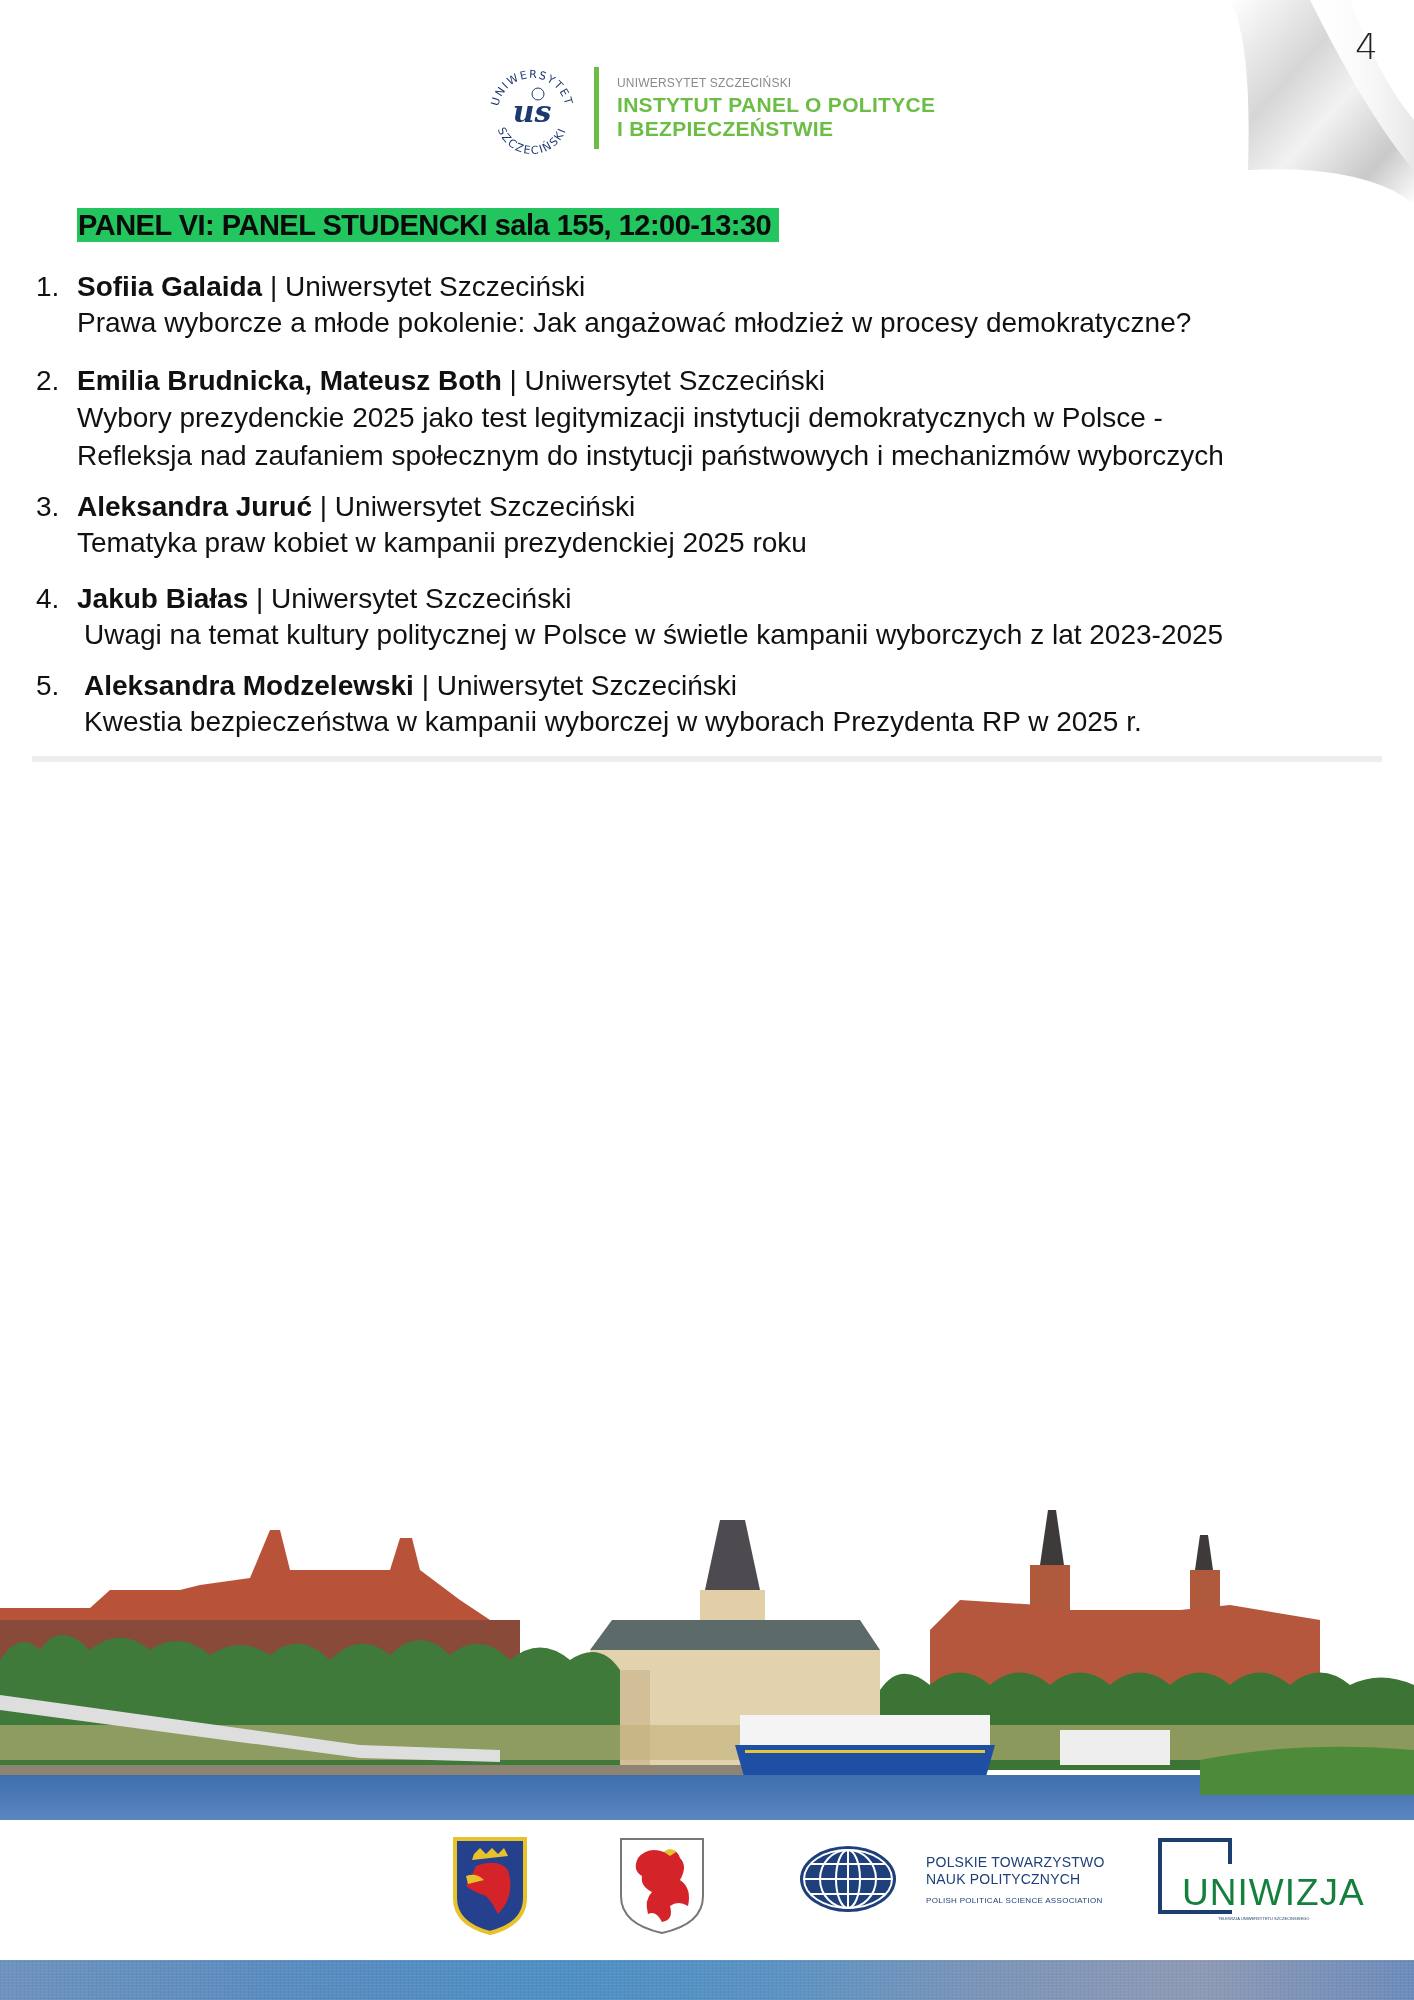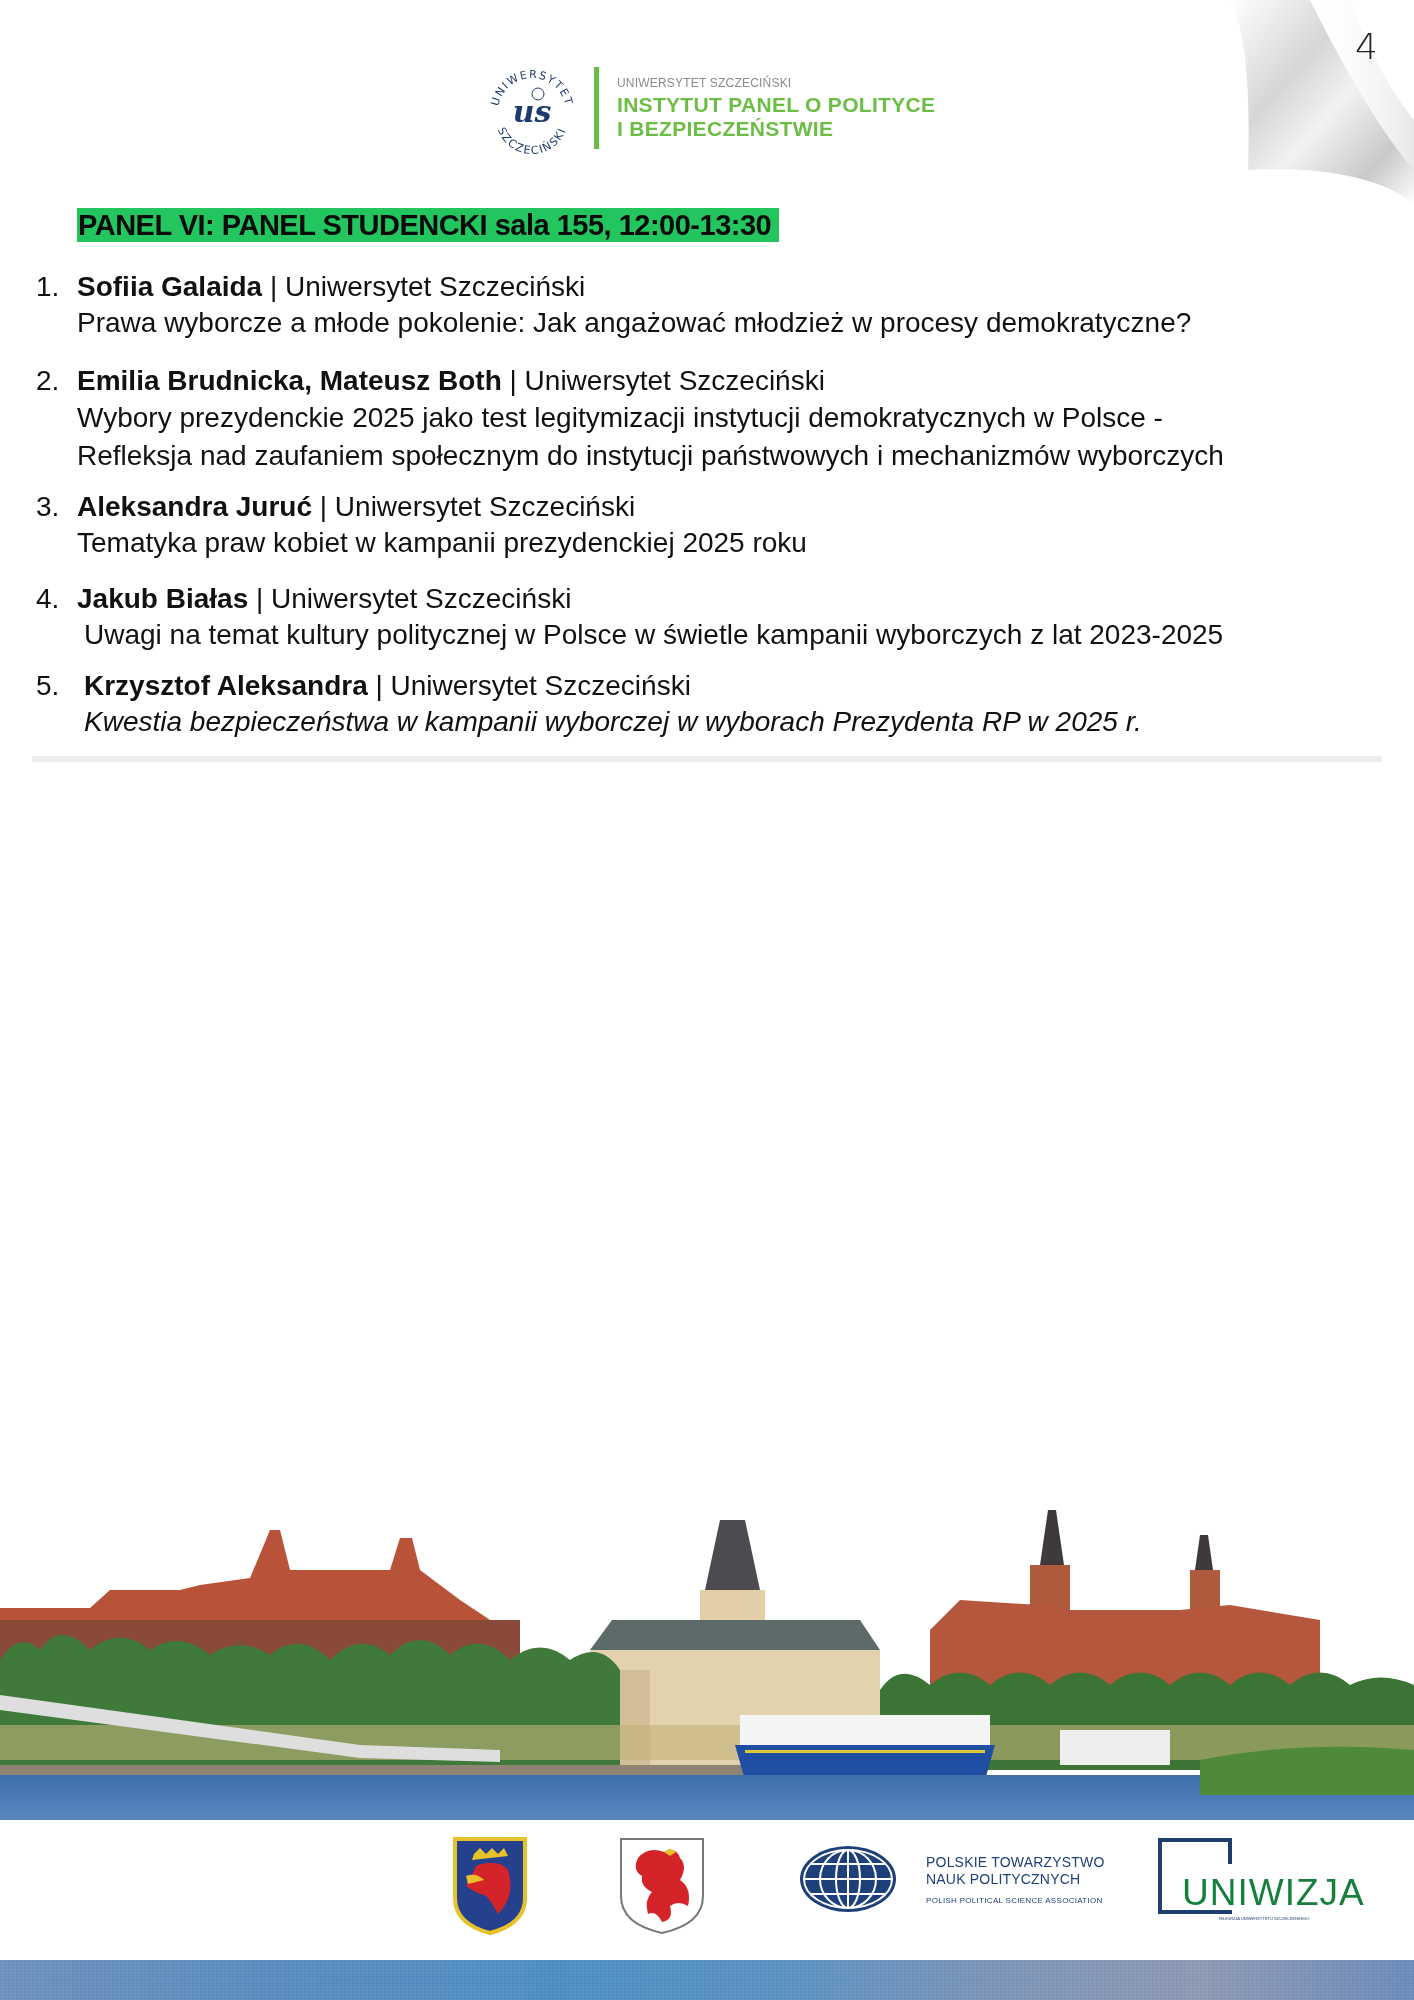--- a/index.html
+++ b/index.html
@@ -147,23 +147,23 @@
     <span class="num">4.</span>
     <div class="line" style="left:77px; top:0;">
       <span class="name">Jakub Białas</span><span class="sep"> | </span><span>Uniwersytet Szczeciński</span>
     </div>
     <div class="line" style="left:84px; top:36px;">Uwagi na temat kultury politycznej w Polsce w świetle kampanii wyborczych z lat 2023-2025</div>
   </div>
 
   <div class="item" style="top:667px;">
     <span class="num">5.</span>
     <div class="line" style="left:84px; top:0;">
-      <span class="name">Krzysztof Aleksandra</span><span class="sep"> | </span><span>Uniwersytet Szczeciński</span>
-    </div>
-    <div class="line" style="left:84px; top:36px;font-style:italic;">Kwestia bezpieczeństwa w kampanii wyborczej w wyborach Prezydenta RP w 2025 r.</div>
+      <span class="name">Aleksandra Modzelewski</span><span class="sep"> | </span><span>Uniwersytet Szczeciński</span>
+    </div>
+    <div class="line" style="left:84px; top:36px;">Kwestia bezpieczeństwa w kampanii wyborczej w wyborach Prezydenta RP w 2025 r.</div>
   </div>
 </div>
 
 <div class="rule"></div>
 
 <svg class="panorama" viewBox="0 0 1414 310">
   <defs>
     <linearGradient id="river" x1="0" y1="0" x2="0" y2="1">
       <stop offset="0" stop-color="#3f6fae"></stop>
       <stop offset="1" stop-color="#5b86c0"></stop>

